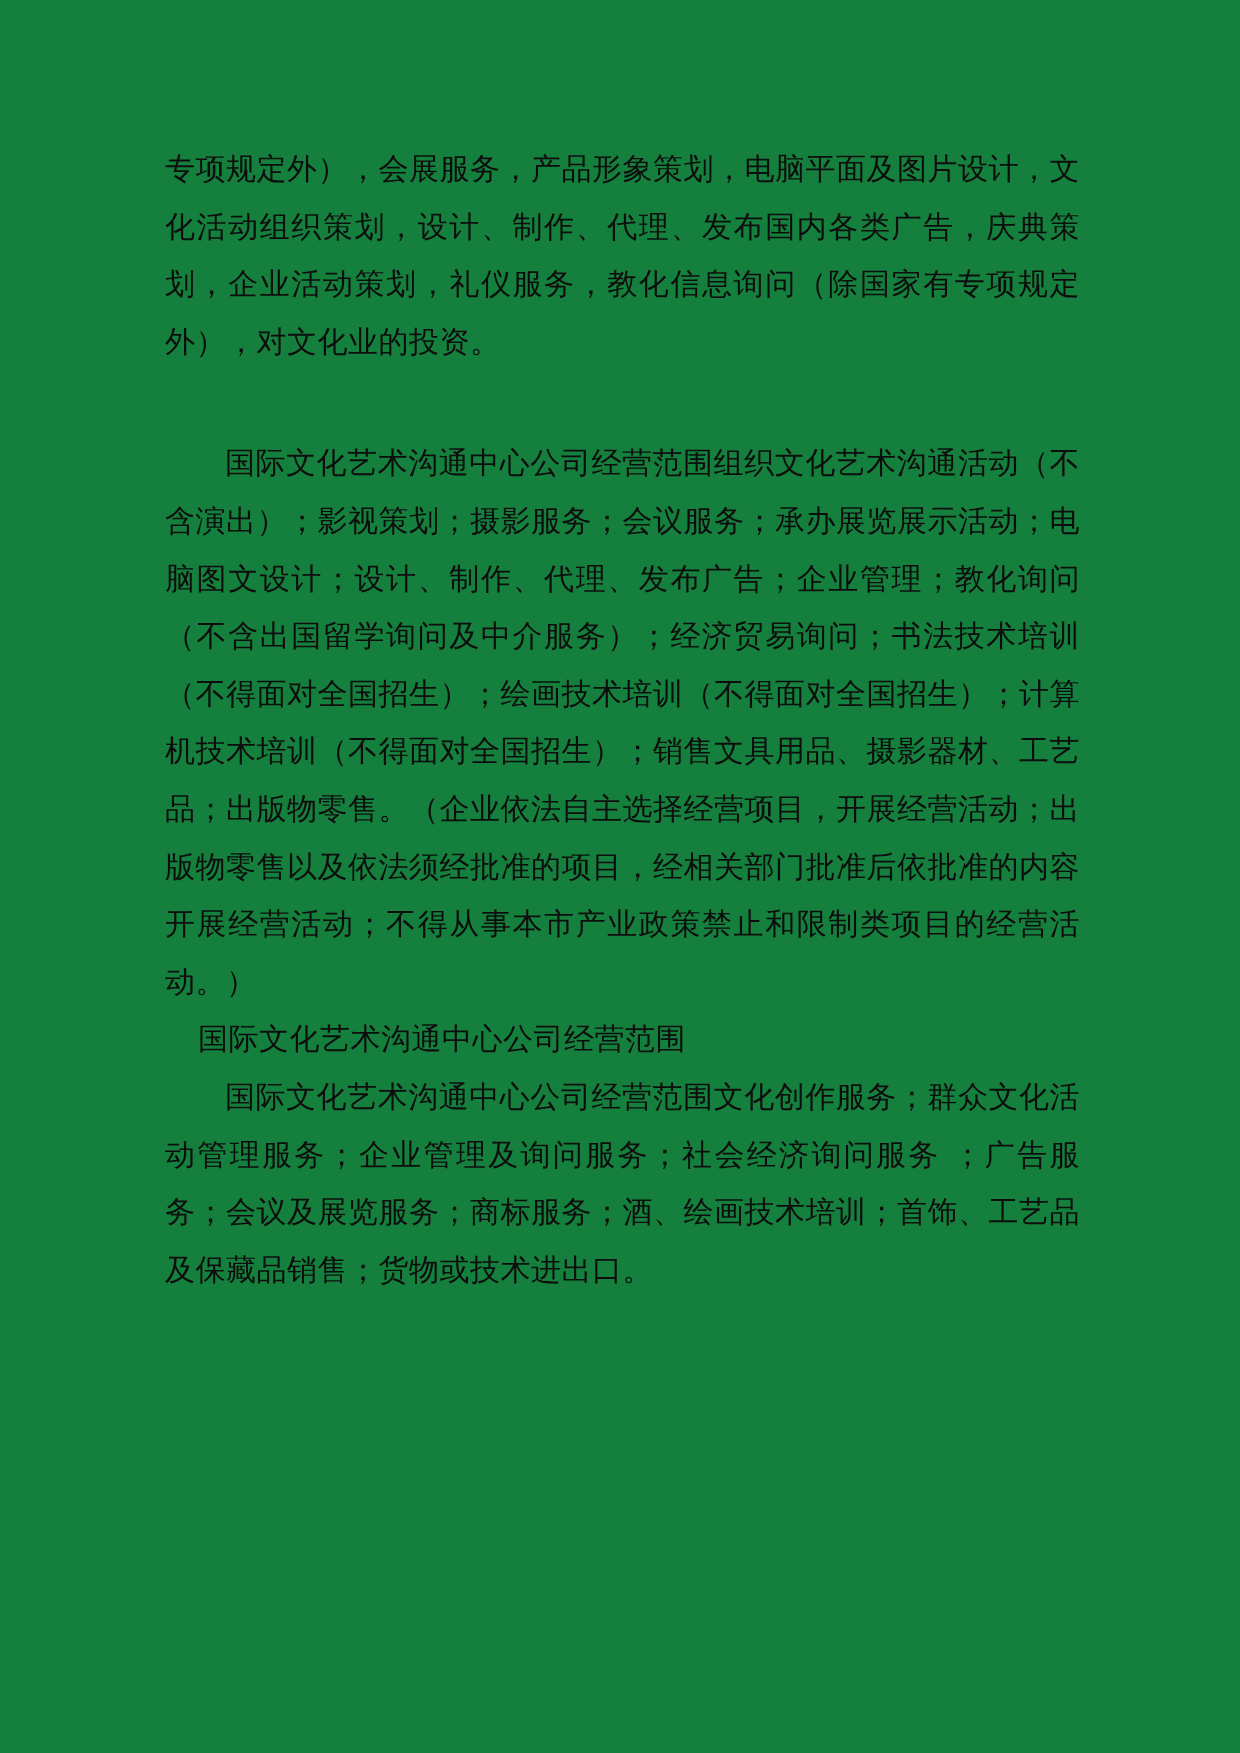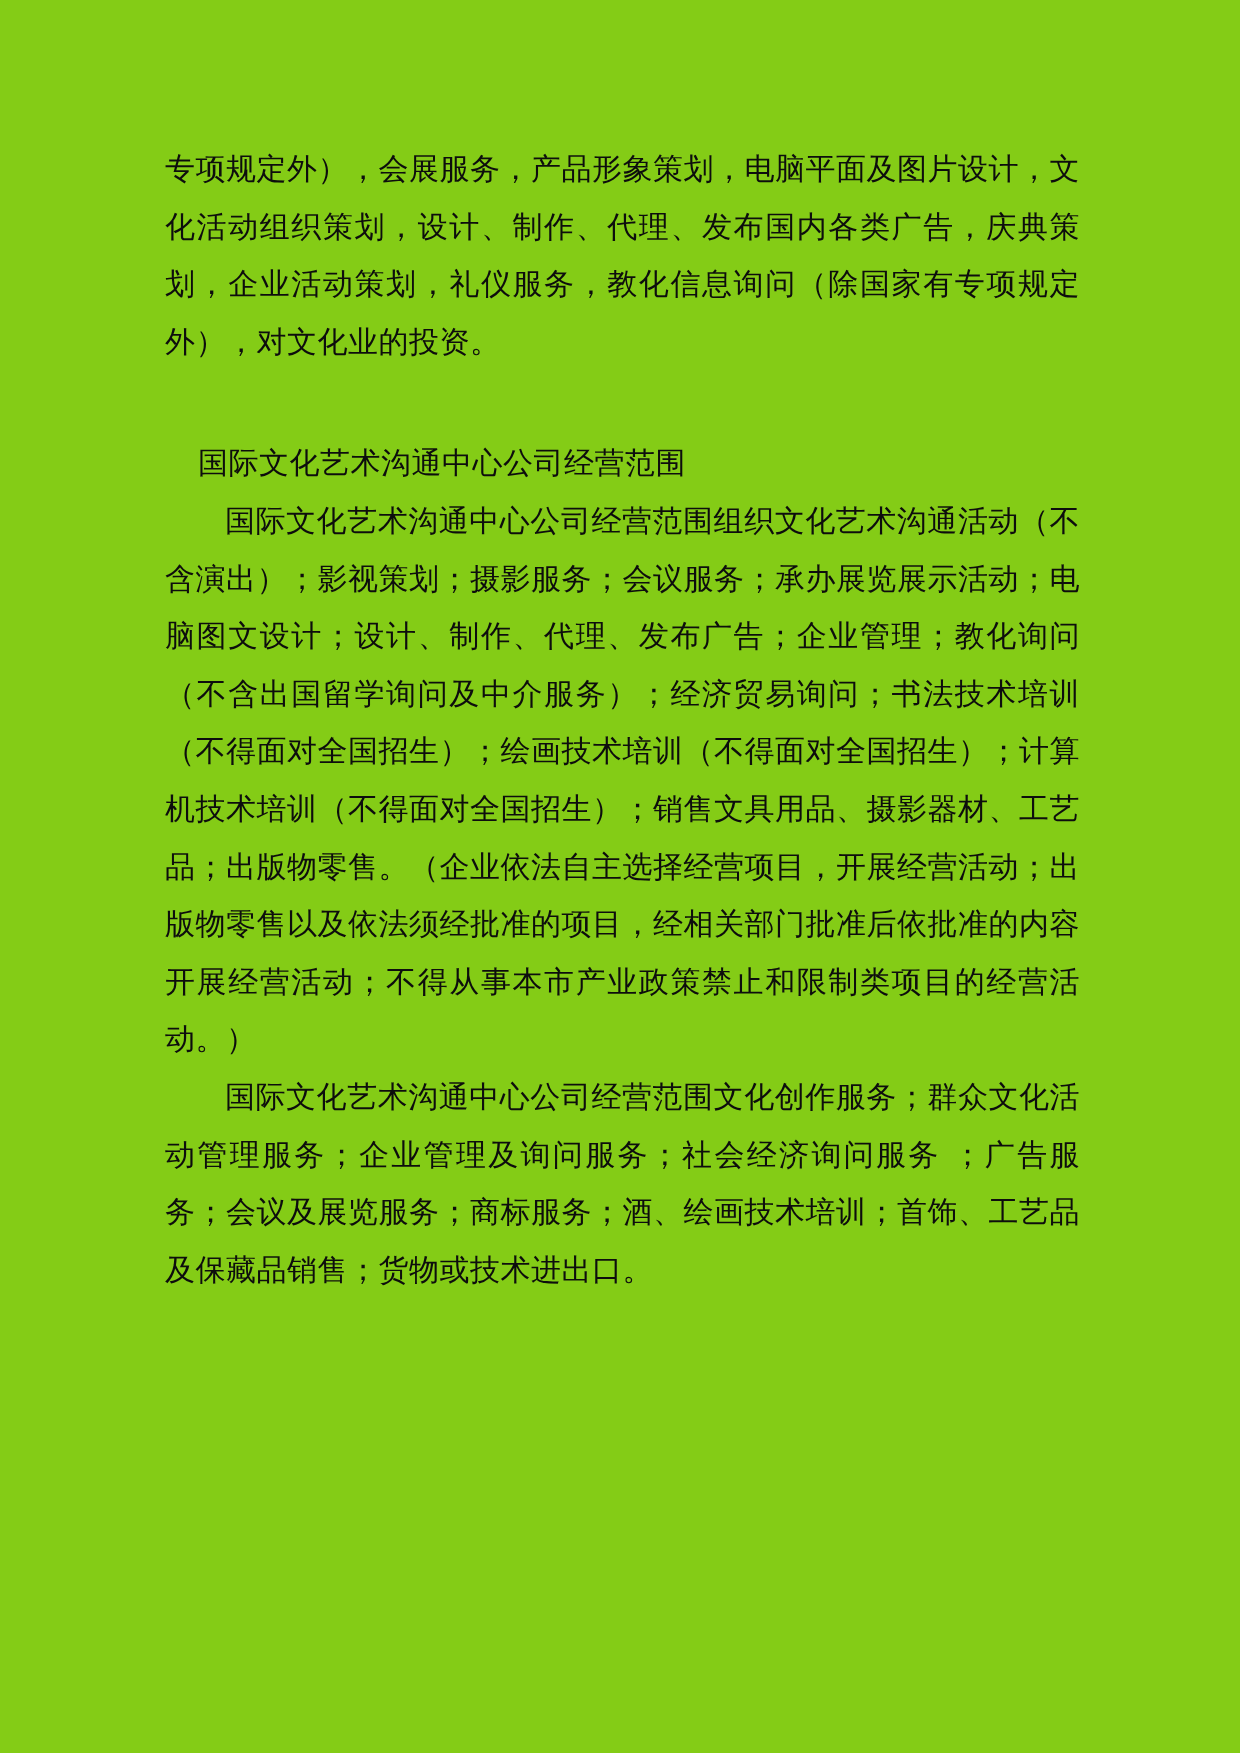--- a/index.html
+++ b/index.html
@@ -11,21 +11,21 @@
     width: 1240px;
     height: 1753px;
     font-family: "DejaVu Serif", "Liberation Serif", serif;
     color: #0d0d0d;
   }
   .page {
     box-sizing: border-box;
     width: 1240px;
     height: 1753px;
     padding: 140px 160px 120px 165px;
-    background: #84cc16;
+    background: #15803d;
   }
   .doc-body {
     font-size: 30px;
     line-height: 1.92;
     text-align: justify;
     text-justify: inter-ideograph;
     letter-spacing: 0.5px;
   }
   .para {
     margin: 0;
@@ -46,20 +46,20 @@
 </head>
 <body>
 
 <div class="page">
   <div class="doc-body">
 
     <p class="para">专项规定外），会展服务，产品形象策划，电脑平面及图片设计，文化活动组织策划，设计、制作、代理、发布国内各类广告，庆典策划，企业活动策划，礼仪服务，教化信息询问（除国家有专项规定外），对文化业的投资。</p>
 
     <div class="gap-block"></div>
 
+    <p class="para indent-1">国际文化艺术沟通中心公司经营范围组织文化艺术沟通活动（不含演出）；影视策划；摄影服务；会议服务；承办展览展示活动；电脑图文设计；设计、制作、代理、发布广告；企业管理；教化询问（不含出国留学询问及中介服务）；经济贸易询问；书法技术培训（不得面对全国招生）；绘画技术培训（不得面对全国招生）；计算机技术培训（不得面对全国招生）；销售文具用品、摄影器材、工艺品；出版物零售。（企业依法自主选择经营项目，开展经营活动；出版物零售以及依法须经批准的项目，经相关部门批准后依批准的内容开展经营活动；不得从事本市产业政策禁止和限制类项目的经营活动。）</p>
+
     <p class="para indent-half">国际文化艺术沟通中心公司经营范围</p>
-
-    <p class="para indent-1">国际文化艺术沟通中心公司经营范围组织文化艺术沟通活动（不含演出）；影视策划；摄影服务；会议服务；承办展览展示活动；电脑图文设计；设计、制作、代理、发布广告；企业管理；教化询问（不含出国留学询问及中介服务）；经济贸易询问；书法技术培训（不得面对全国招生）；绘画技术培训（不得面对全国招生）；计算机技术培训（不得面对全国招生）；销售文具用品、摄影器材、工艺品；出版物零售。（企业依法自主选择经营项目，开展经营活动；出版物零售以及依法须经批准的项目，经相关部门批准后依批准的内容开展经营活动；不得从事本市产业政策禁止和限制类项目的经营活动。）</p>
 
     <p class="para indent-1">国际文化艺术沟通中心公司经营范围文化创作服务；群众文化活动管理服务；企业管理及询问服务；社会经济询问服务 ；广告服务；会议及展览服务；商标服务；酒、绘画技术培训；首饰、工艺品及保藏品销售；货物或技术进出口。</p>
 
   </div>
 </div>
 
 </body></html>

